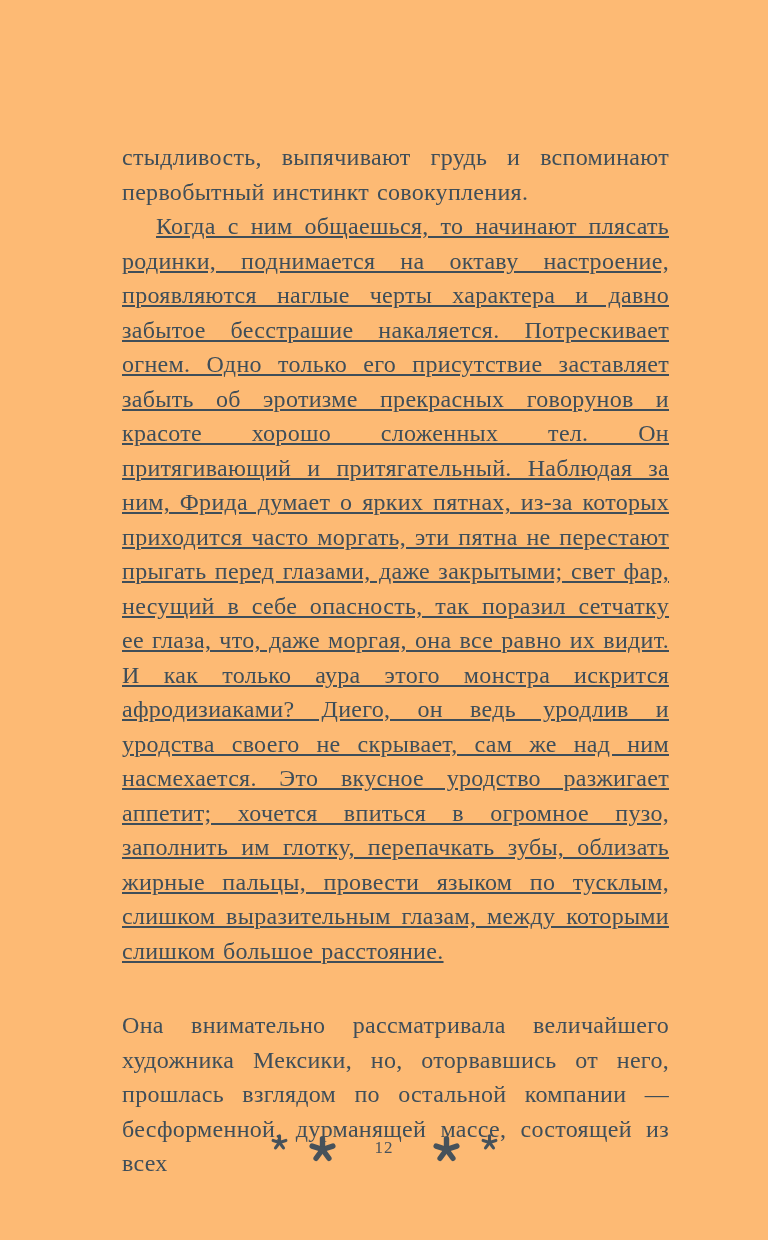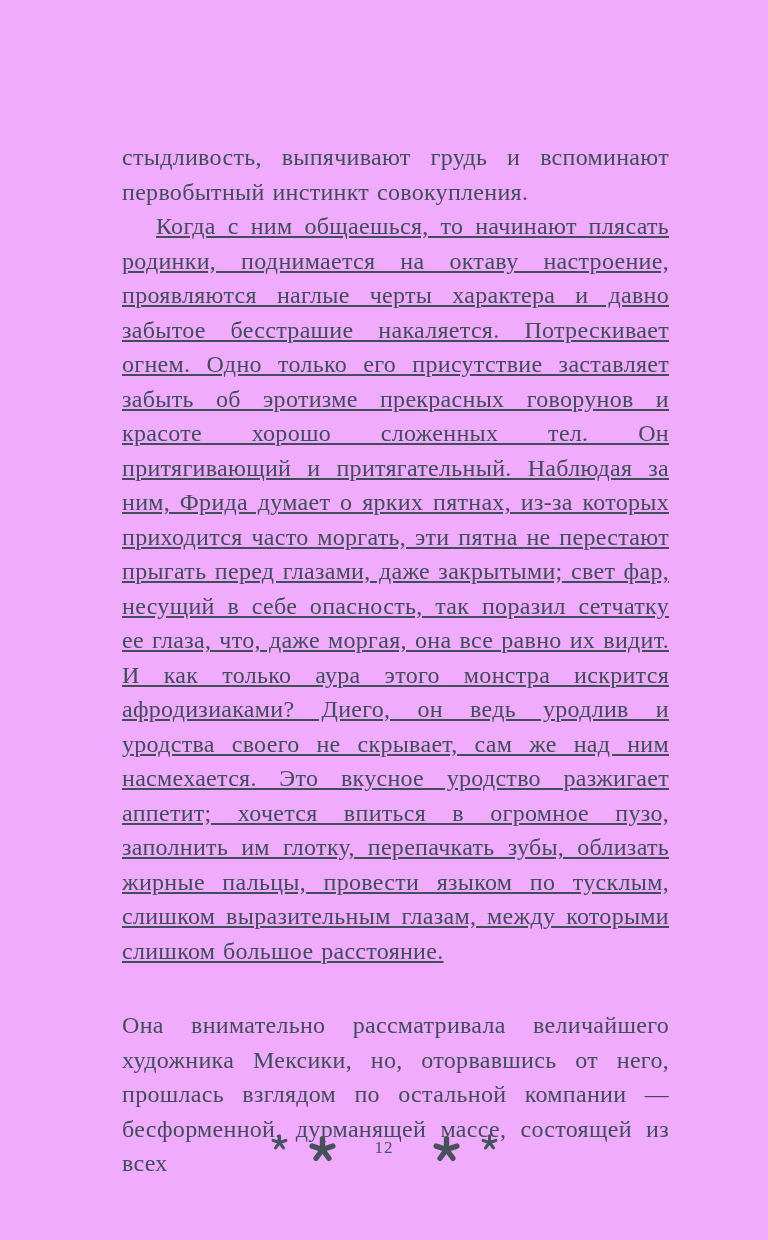--- a/index.html
+++ b/index.html
@@ -8,21 +8,21 @@
   * { box-sizing: border-box; }
   html, body {
     margin: 0;
     padding: 0;
     background: #ffffff;
   }
   .page {
     position: relative;
     width: 768px;
     height: 1240px;
-    background: #f0abfc;
+    background: #fdba74;
     overflow: hidden;
     font-family: "Liberation Serif", "DejaVu Serif", serif;
     color: var(--text-color);
   }
   .text-block {
     position: absolute;
     left: 122px;
     top: 140px;
     width: 547px;
     font-size: 24px;

